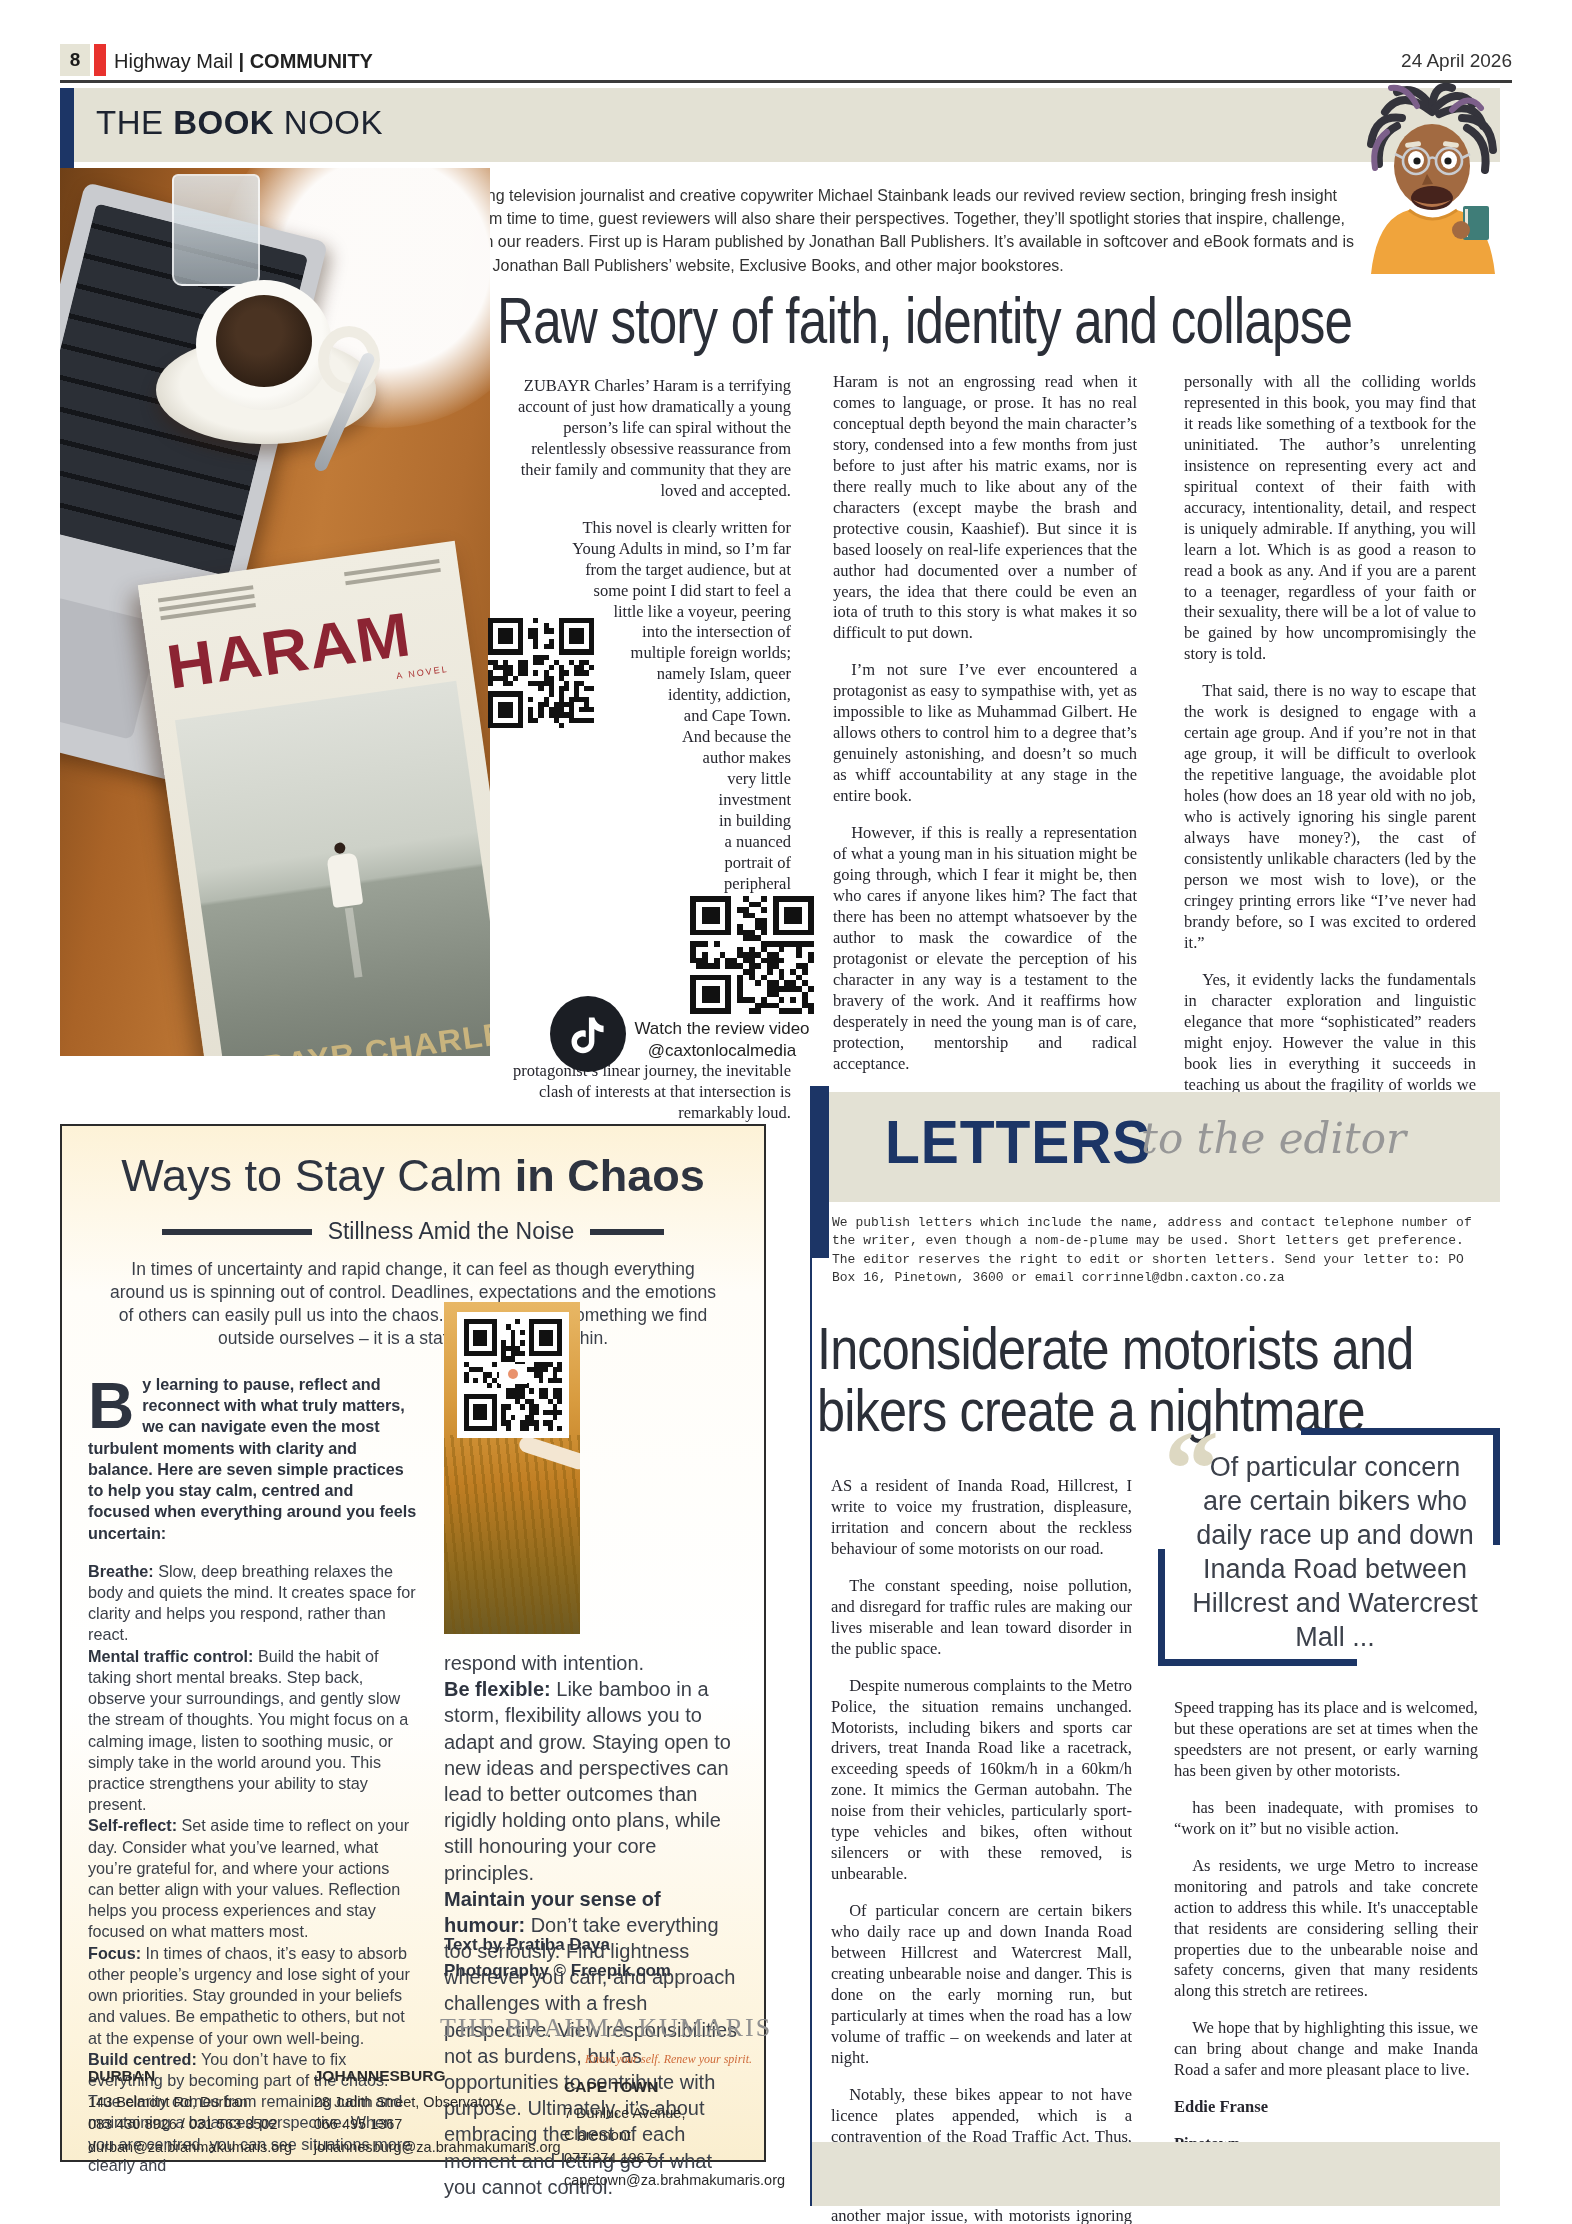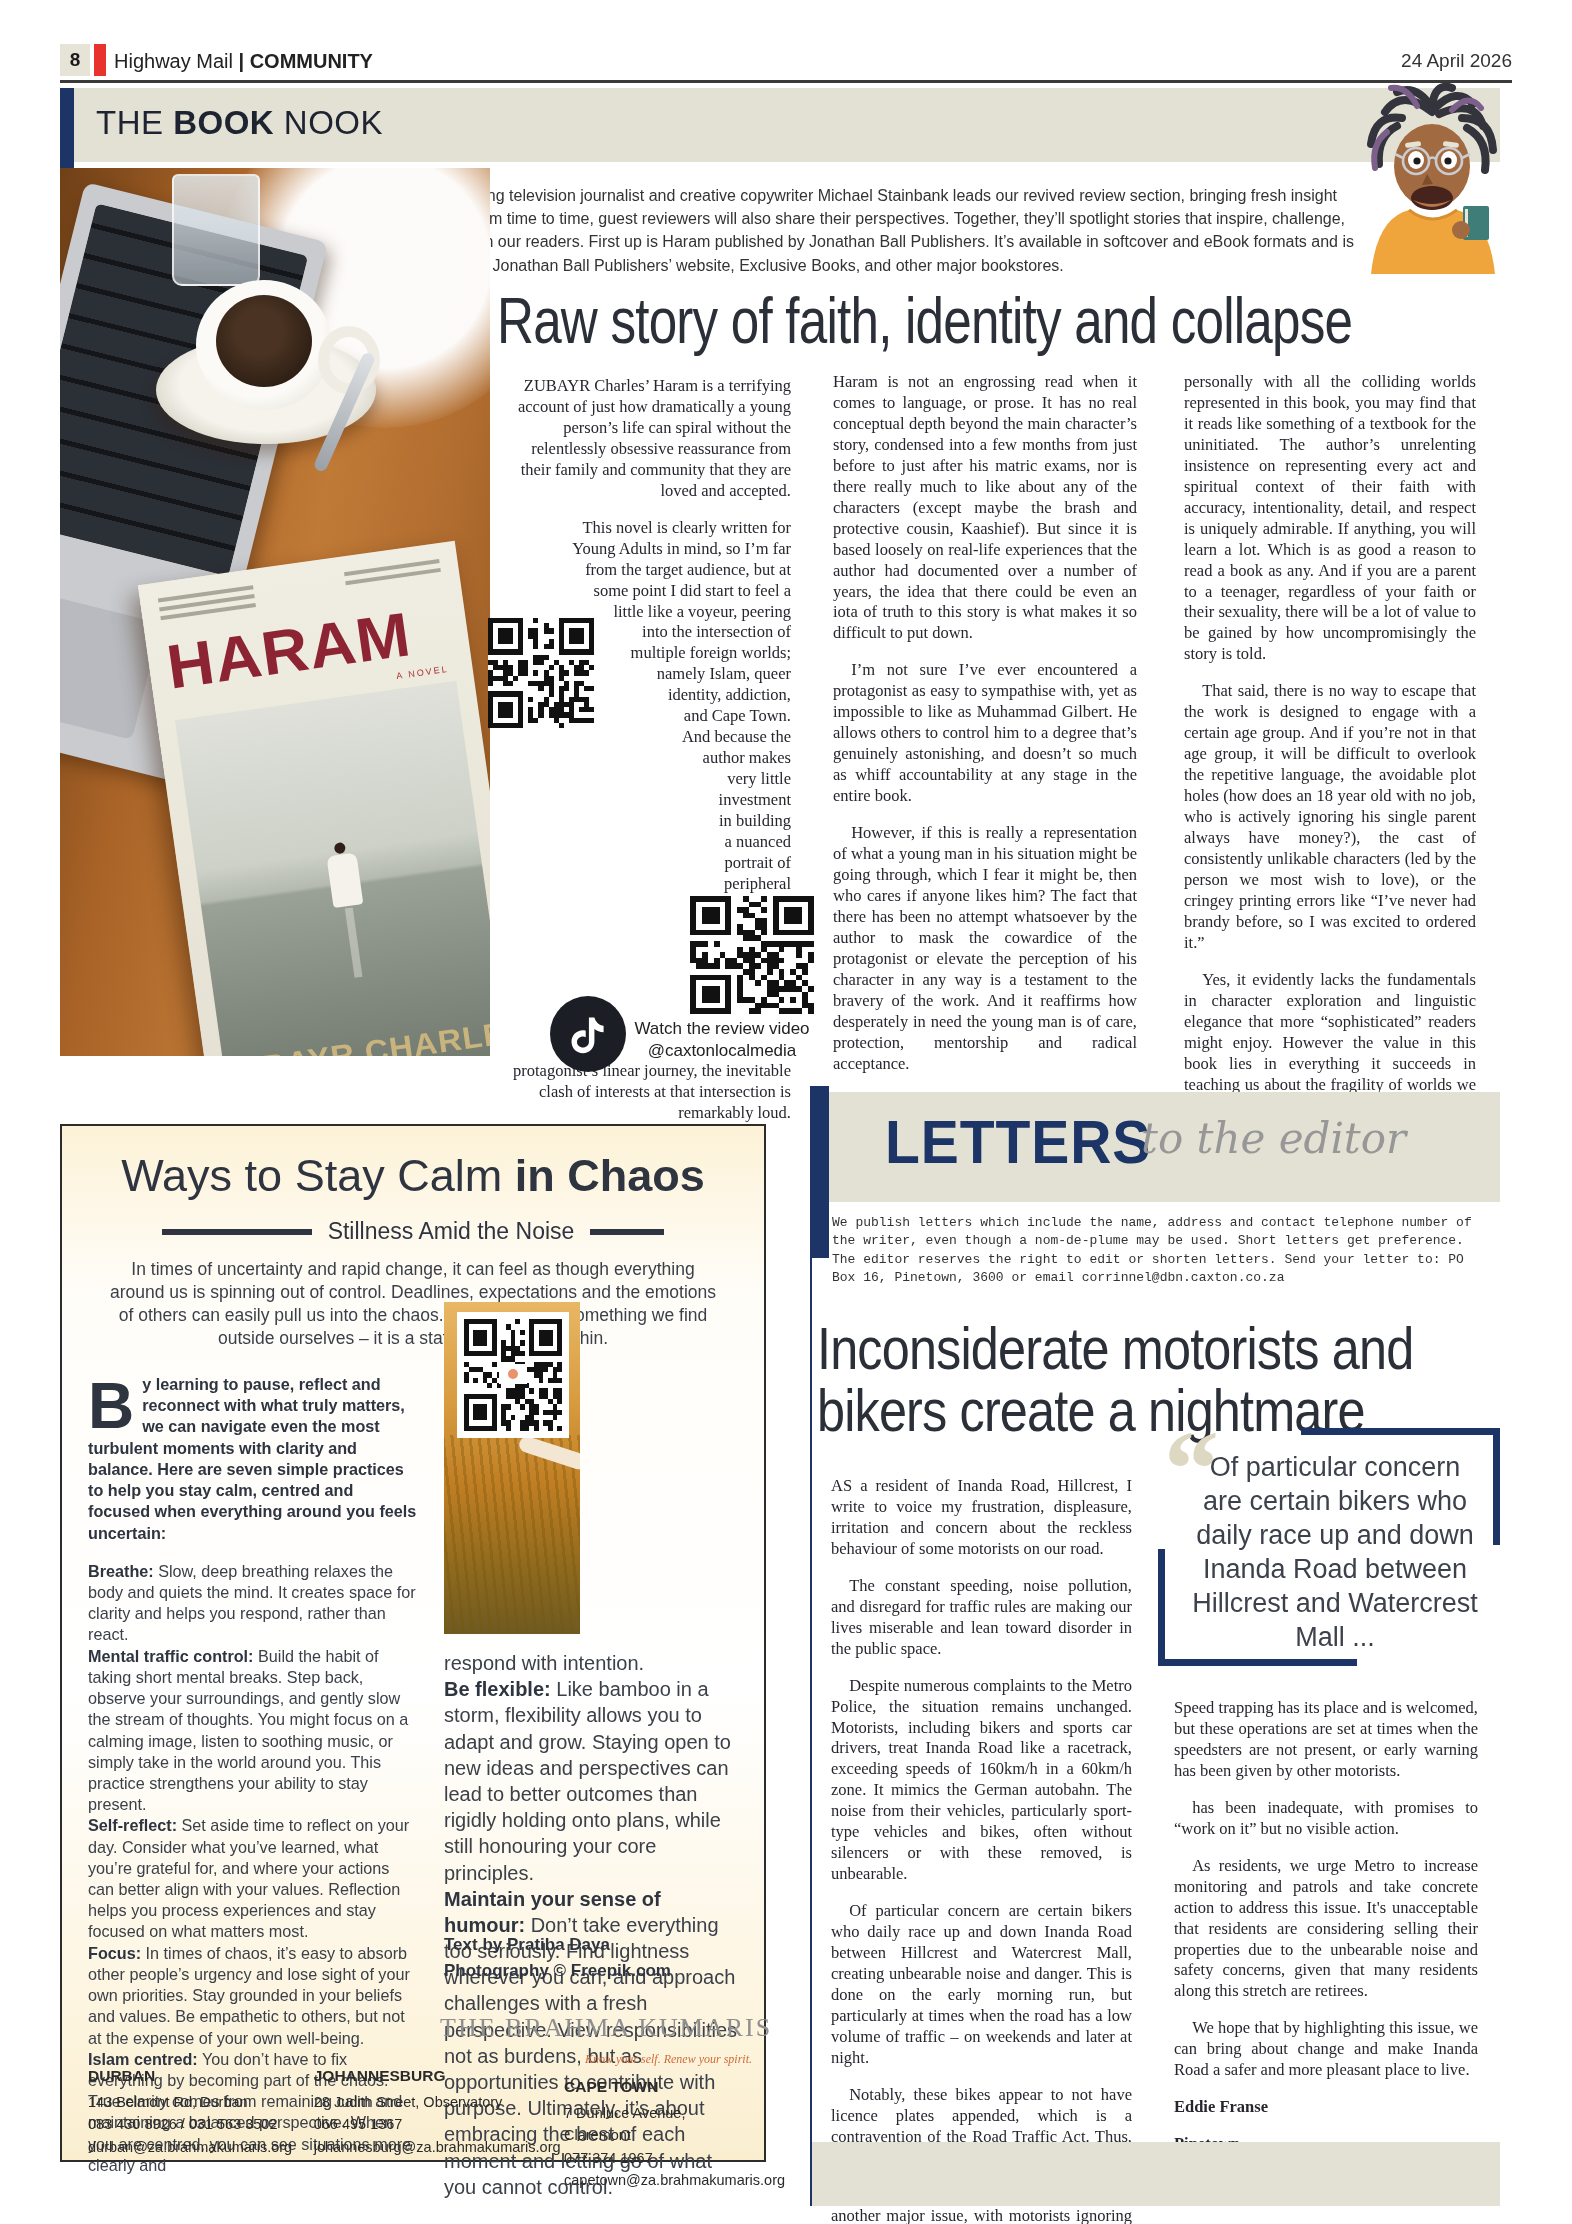--- a/index.html
+++ b/index.html
@@ -542,21 +542,21 @@
         <span class="rule r2"></span>
       </div>
     <div class="calm-intro">In times of uncertainty and rapid change, it can feel as though everything around us is spinning out of control. Deadlines, expectations and the emotions of others can easily pull us into the chaos. Yet calm is not something we find outside ourselves – it is a state we cultivate within.</div>
 
     <div class="calm-colL">
       <div class="lead-p"><span class="dropcap">B</span><span>y learning to pause, reflect and reconnect with what truly matters, we can navigate even the most turbulent moments with clarity and balance. Here are seven simple practices to help you stay calm, centred and focused when everything around you feels uncertain:</span></div>
       <div class="tip"><b>Breathe:</b><span> Slow, deep breathing relaxes the body and quiets the mind. It creates space for clarity and helps you respond, rather than react.</span></div>
       <div class="tip cont"><b>Mental traffic control:</b><span> Build the habit of taking short mental breaks. Step back, observe your surroundings, and gently slow the stream of thoughts. You might focus on a calming image, listen to soothing music, or simply take in the world around you. This practice strengthens your ability to stay present.</span></div>
       <div class="tip cont"><b>Self-reflect:</b><span> Set aside time to reflect on your day. Consider what you’ve learned, what you’re grateful for, and where your actions can better align with your values. Reflection helps you process experiences and stay focused on what matters most.</span></div>
       <div class="tip cont"><b>Focus:</b><span> In times of chaos, it’s easy to absorb other people’s urgency and lose sight of your own priorities. Stay grounded in your beliefs and values. Be empathetic to others, but not at the expense of your own well-being.</span></div>
-      <div class="tip cont"><b>Islam centred:</b><span> You don’t have to fix everything by becoming part of the chaos. True clarity comes from remaining calm and maintaining a balanced perspective. When you are centred, you can see situations more clearly and</span></div>
+      <div class="tip cont"><b>Build centred:</b><span> You don’t have to fix everything by becoming part of the chaos. True clarity comes from remaining calm and maintaining a balanced perspective. When you are centred, you can see situations more clearly and</span></div>
     </div>
 
     <div class="field">
         <div class="wheat"></div>
         <div class="arm"></div>
       </div>
     <div class="qr qr3 abs" style="position:absolute;"><svg viewBox="0 0 21 21" width="100%" height="100%" shape-rendering="crispEdges" preserveAspectRatio="none">
           <rect width="21" height="21" fill="#fff"></rect>
           <rect x="11" y="0" width="1" height="1"></rect>
           <rect x="9" y="1" width="1" height="1"></rect>
@@ -773,20 +773,20 @@
   <div class="abs pull">
     <div class="tr"></div>
     <div class="bl"></div>
     <div class="qmark">“</div>
     <div class="ptext">Of particular concern are certain bikers who daily race up and down Inanda Road between Hillcrest and Watercrest Mall ...</div>
   </div>
 
   <div class="abs serif let-c2">
     <p>Speed trapping has its place and is welcomed, but these operations are set at times when the speedsters are not present, or early warning has been given by other motorists.</p>
     <p>has been inadequate, with promises to “work on it” but no visible action.</p>
-    <p>As residents, we urge Metro to increase monitoring and patrols and take concrete action to address this issue. It's unacceptable that residents are considering selling their properties due to the unbearable noise and safety concerns, given that many residents along this stretch are retirees.</p>
+    <p>As residents, we urge Metro to increase monitoring and patrols and take concrete action to address this while. It's unacceptable that residents are considering selling their properties due to the unbearable noise and safety concerns, given that many residents along this stretch are retirees.</p>
     <p>We hope that by highlighting this issue, we can bring about change and make Inanda Road a safer and more pleasant place to live.</p>
     <p class="sig" style="text-indent:0;">Eddie Franse</p>
     <p class="sig" style="text-indent:0;">Pinetown</p>
   </div>
 
   <div class="abs let-bottom"></div>
 </div>
 
 </body></html>

